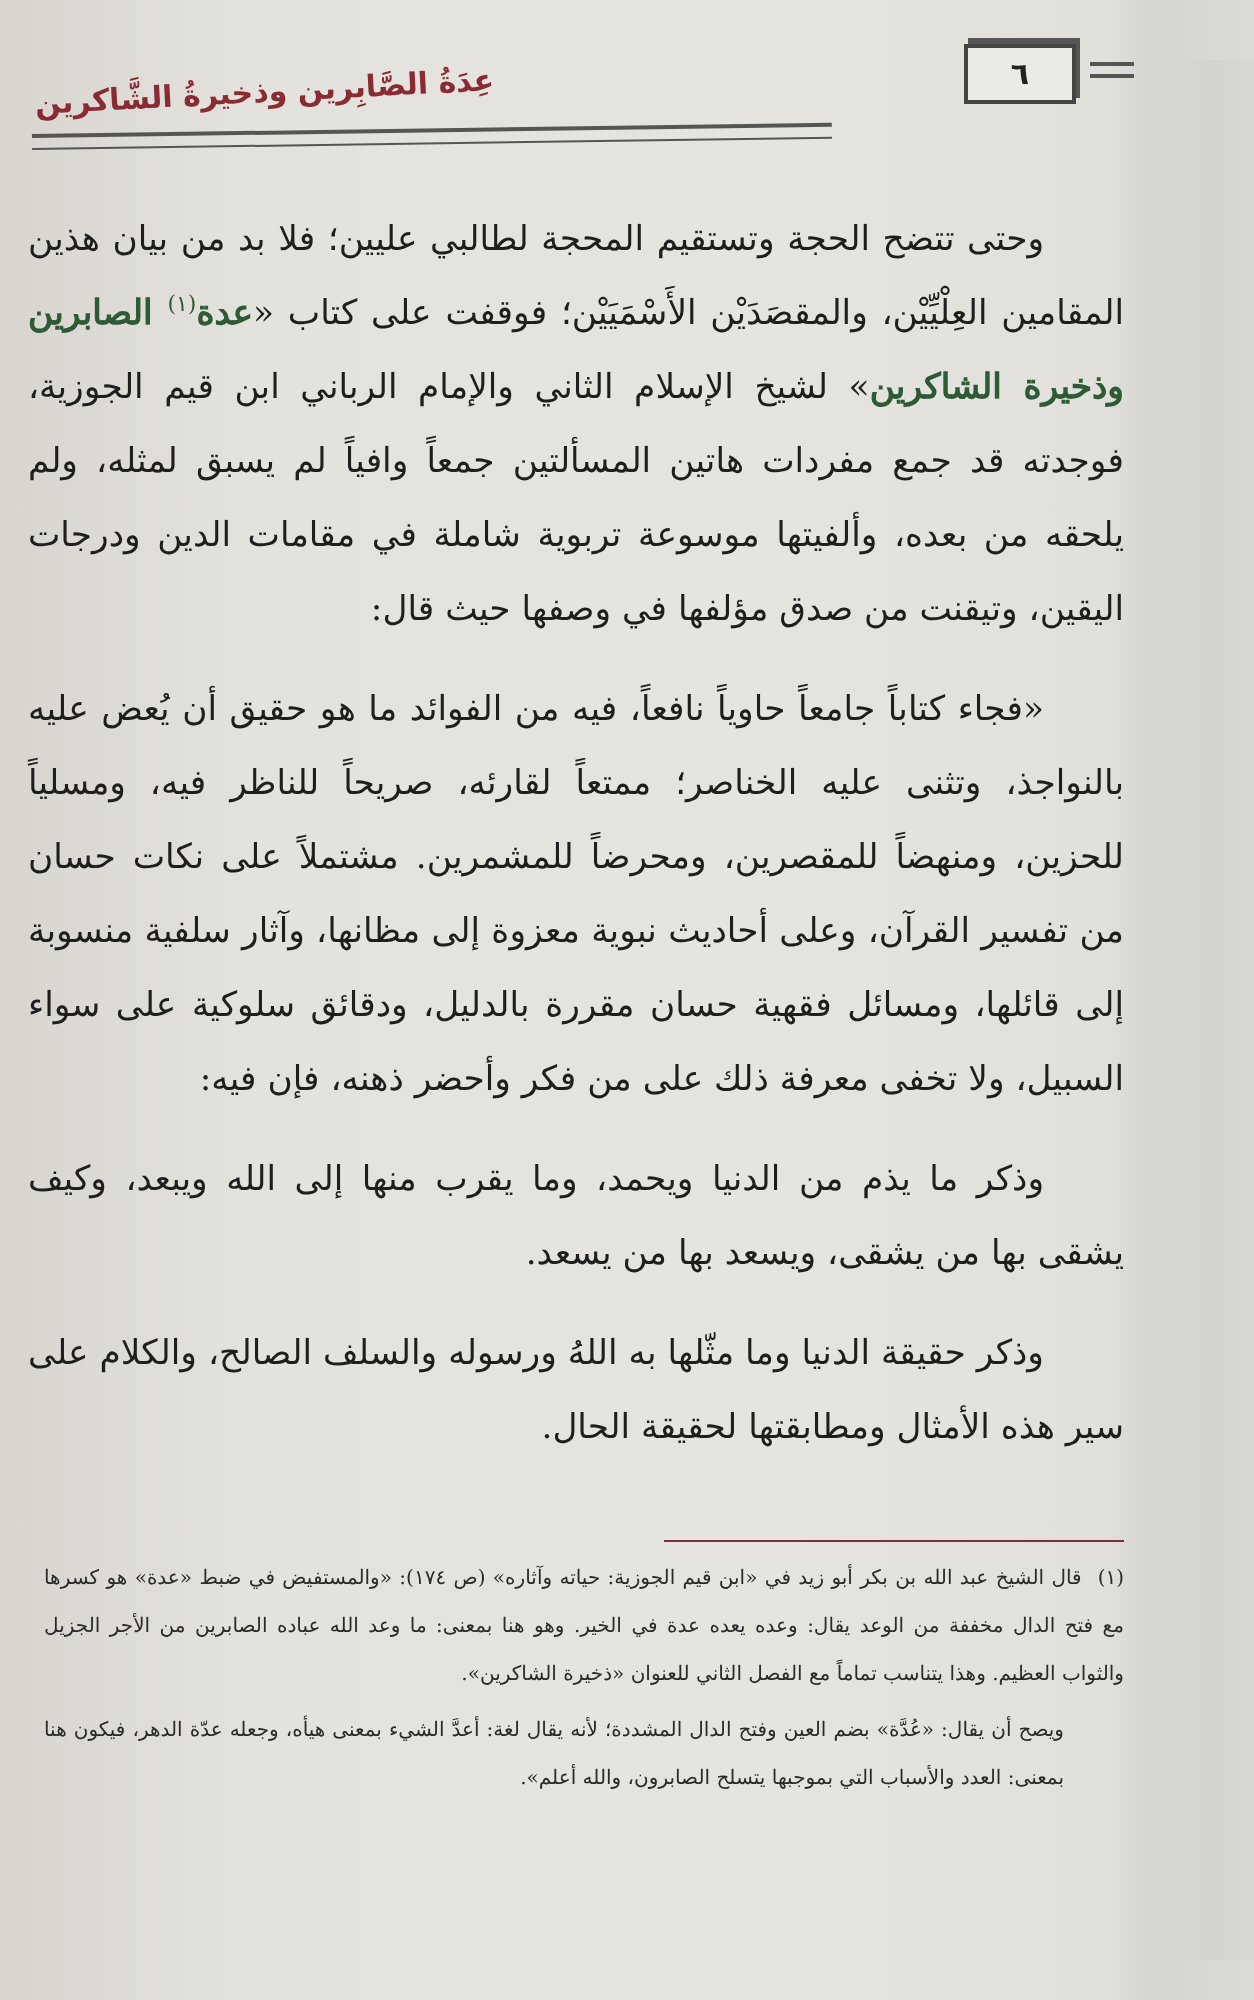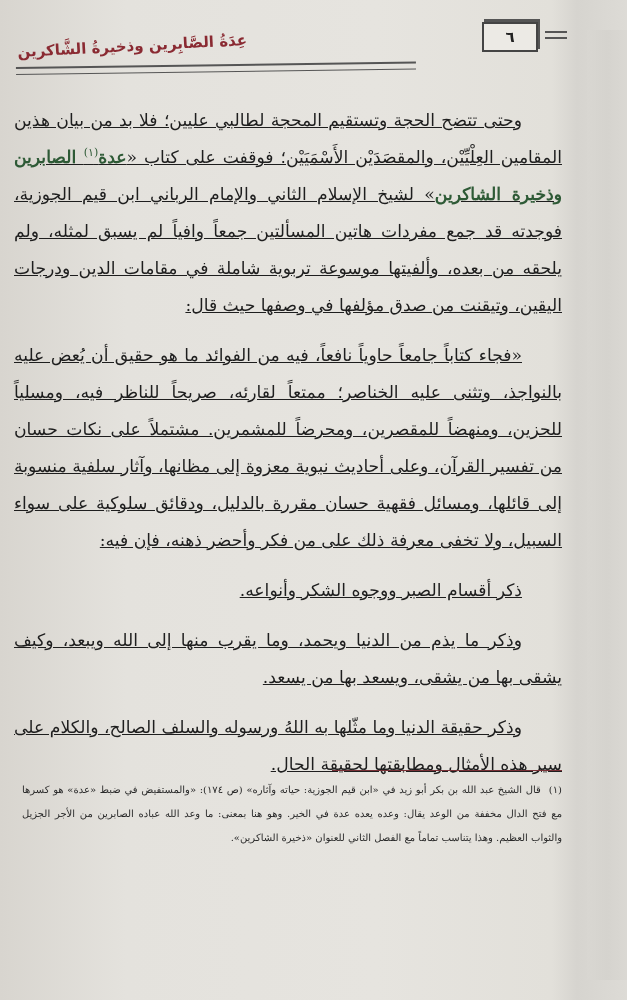--- a/index.html
+++ b/index.html
@@ -96,21 +96,20 @@
       direction: rtl;
       text-align: justify;
       text-align-last: right;
       color: #1e1e1e;
       font-size: 17.2px;
       line-height: 37px;
     }
     .body-text p {
       margin: 0;
       text-indent: 40px;
-      text-decoration: underline;
     }
     .body-text p.gap {
       margin-top: 13px;
     }
     .green {
       color: #2e5a36;
       font-weight: bold;
     }
     sup.fn-ref {
       font-size: 11px;
@@ -160,23 +159,23 @@
     <div class="header-rule"></div>
   </div>
   <div class="page-num-box">
     <span>٦</span>
   </div>
   <div class="page-num-rule"></div>
 
   <div class="body-text">
     <p><span>وحتى تتضح الحجة وتستقيم المحجة لطالبي عليين؛ فلا بد من بيان هذين المقامين العِلْيِّيْن، والمقصَدَيْن الأَسْمَيَيْن؛ فوقفت على كتاب «</span><span class="green">عدة</span><sup class="fn-ref">(١)</sup><span class="green"> الصابرين وذخيرة الشاكرين</span><span>» لشيخ الإسلام الثاني والإمام الرباني ابن قيم الجوزية، فوجدته قد جمع مفردات هاتين المسألتين جمعاً وافياً لم يسبق لمثله، ولم يلحقه من بعده، وألفيتها موسوعة تربوية شاملة في مقامات الدين ودرجات اليقين، وتيقنت من صدق مؤلفها في وصفها حيث قال:</span></p>
     <p class="gap">«فجاء كتاباً جامعاً حاوياً نافعاً، فيه من الفوائد ما هو حقيق أن يُعض عليه بالنواجذ، وتثنى عليه الخناصر؛ ممتعاً لقارئه، صريحاً للناظر فيه، ومسلياً للحزين، ومنهضاً للمقصرين، ومحرضاً للمشمرين. مشتملاً على نكات حسان من تفسير القرآن، وعلى أحاديث نبوية معزوة إلى مظانها، وآثار سلفية منسوبة إلى قائلها، ومسائل فقهية حسان مقررة بالدليل، ودقائق سلوكية على سواء السبيل، ولا تخفى معرفة ذلك على من فكر وأحضر ذهنه، فإن فيه:</p>
-    <p class="gap">ذكر أقسام الصبر ووجوه الشكر وأنواعه.</p>
     <p class="gap">وذكر ما يذم من الدنيا ويحمد، وما يقرب منها إلى الله ويبعد، وكيف يشقى بها من يشقى، ويسعد بها من يسعد.</p>
     <p class="gap">وذكر حقيقة الدنيا وما مثّلها به اللهُ ورسوله والسلف الصالح، والكلام على سير هذه الأمثال ومطابقتها لحقيقة الحال.</p>
   </div>
 
   <div class="footnote-rule"></div>
 
   <div class="footnotes">
     <p><span class="fn-num">(١)</span><span>قال الشيخ عبد الله بن بكر أبو زيد في «ابن قيم الجوزية: حياته وآثاره» (ص ١٧٤): «والمستفيض في ضبط «عدة» هو كسرها مع فتح الدال مخففة من الوعد يقال: وعده يعده عدة في الخير. وهو هنا بمعنى: ما وعد الله عباده الصابرين من الأجر الجزيل والثواب العظيم. وهذا يتناسب تماماً مع الفصل الثاني للعنوان «ذخيرة الشاكرين».</span></p>
+    <p class="fn-gap">ويصح أن يقال: «عُدَّة» بضم العين وفتح الدال المشددة؛ لأنه يقال لغة: أعدَّ الشيء بمعنى هيأه، وجعله عدّة الدهر، فيكون هنا بمعنى: العدد والأسباب التي بموجبها يتسلح الصابرون، والله أعلم».</p>
   </div>
 </div>
 
 </body></html>

